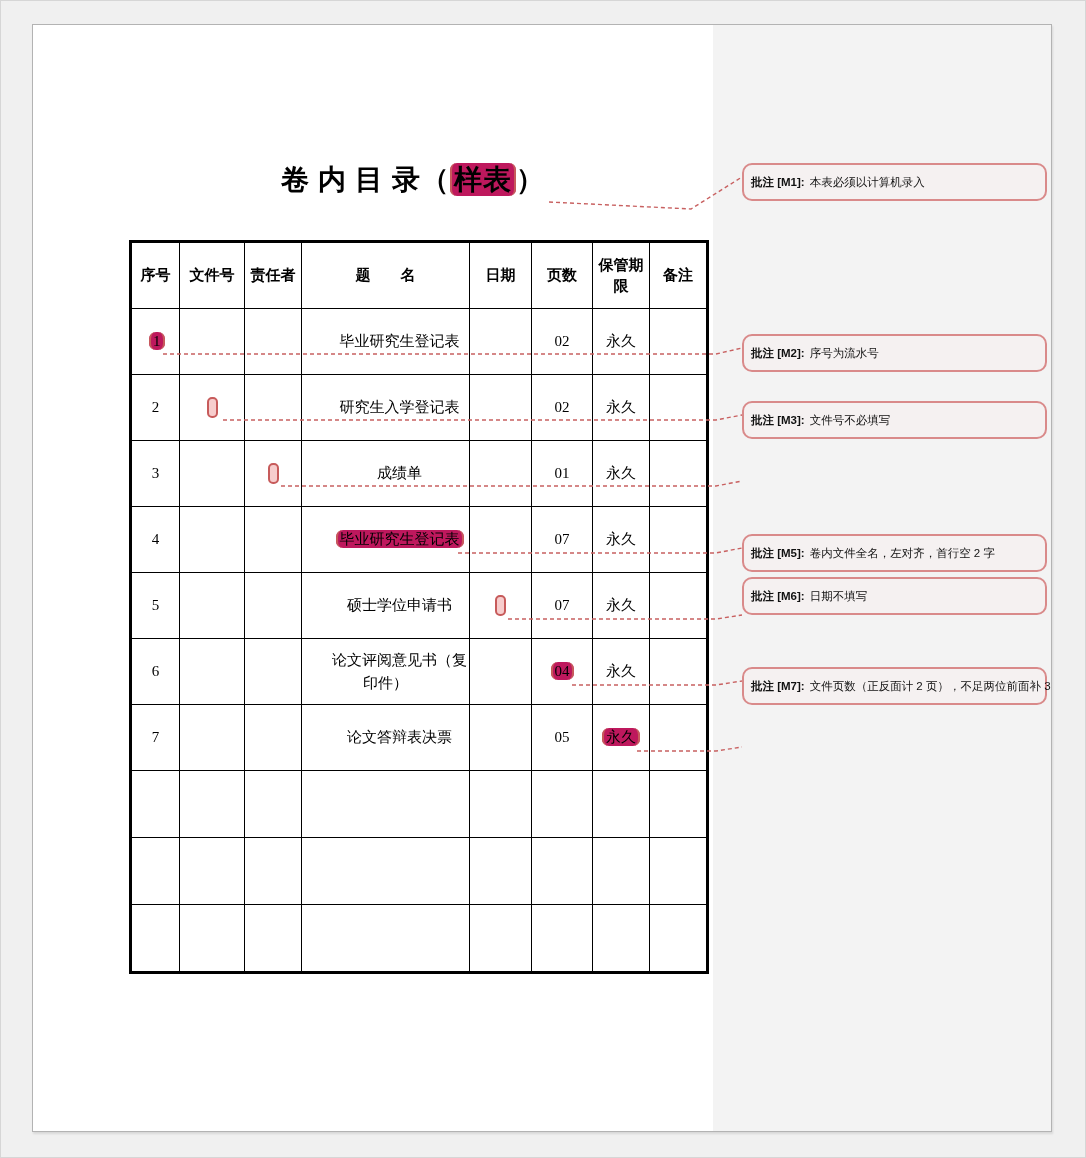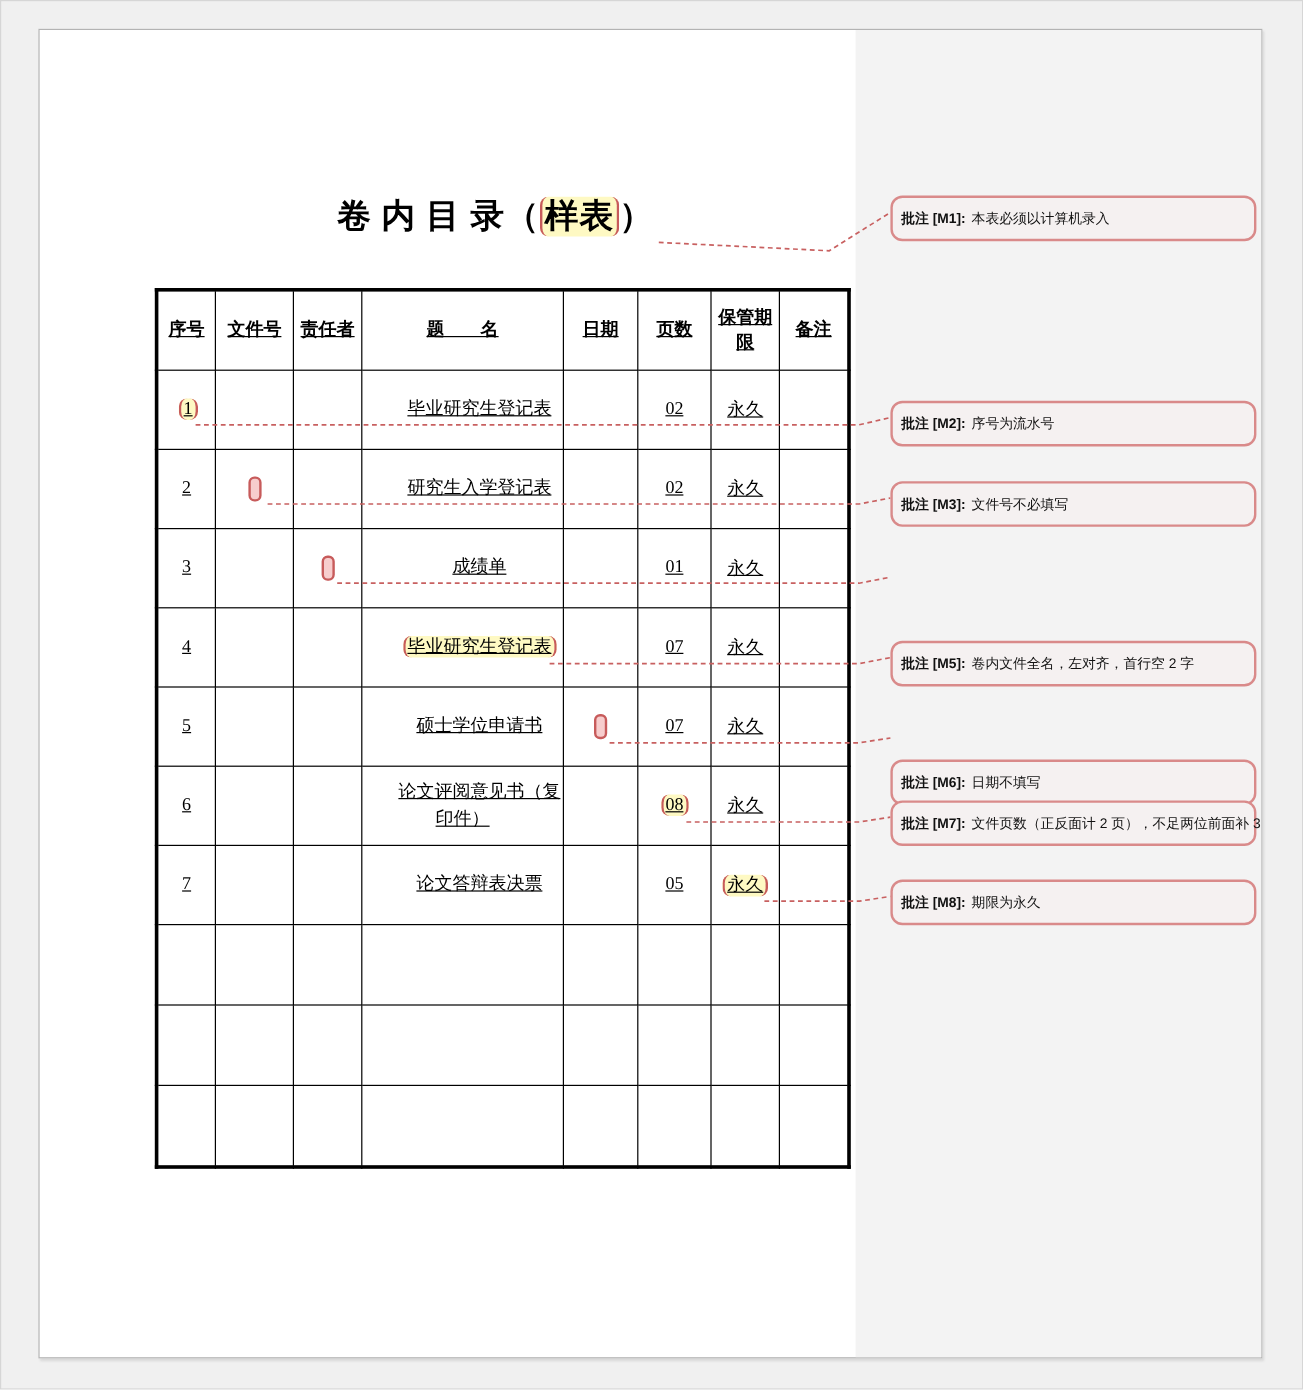--- a/index.html
+++ b/index.html
@@ -6,27 +6,27 @@
   .screen{position:relative;width:1086px;height:1158px;background:#f0f0f0;overflow:hidden;
           font-family:"Liberation Sans","DejaVu Sans",sans-serif;border:1px solid #d6d6d6;box-sizing:border-box;}
   .frame{position:absolute;left:31px;top:23px;width:1020px;height:1108px;background:#ffffff;
          border:1px solid #b3b3b3;box-sizing:border-box;box-shadow:1px 2px 2px rgba(0,0,0,0.10);}
   .markup-panel{position:absolute;left:680px;top:0;width:338px;height:1106px;background:#f3f3f3;}
   
   .doc-title{position:absolute;left:240px;top:160px;width:344px;text-align:center;
              font-family:"Liberation Serif","DejaVu Serif",serif;font-size:28px;font-weight:600;
              color:#000;letter-spacing:1px;white-space:nowrap;}
   
-  .anc-text{background:#fef9c3;border-left:2px solid #c75b5b;border-right:2px solid #c75b5b;
+  .anc-text{background:#be185d;border-left:2px solid #c75b5b;border-right:2px solid #c75b5b;
             border-radius:7px;padding:1px 2px;}
   .anc-empty{display:inline-block;width:7px;height:17px;background:#f7cdcd;
              border:2px solid #c75b5b;border-radius:5px;vertical-align:middle;}
   
   table.contents{position:absolute;left:128px;top:239px;border-collapse:collapse;border:3px solid #000;
-                 table-layout:fixed;font-family:"Liberation Serif","DejaVu Serif",serif;color:#000;text-decoration:underline;}
+                 table-layout:fixed;font-family:"Liberation Serif","DejaVu Serif",serif;color:#000;}
   table.contents td,table.contents th{border:1px solid #000;padding:0;overflow:hidden;}
   table.contents th{font-family:"Liberation Sans","DejaVu Sans",sans-serif;font-weight:bold;
                     font-size:15px;text-align:center;vertical-align:middle;line-height:1.35;height:65px;}
   table.contents td{font-size:15px;text-align:center;vertical-align:middle;height:65px;}
   td.cell-title{text-align:left;padding:0 6px 0 8px;text-indent:28px;line-height:1.5;}
   td.cell-num{font-size:14px;}
   tr.empty-row td{height:66px;}
   
   .balloon{position:absolute;left:741px;width:305px;height:27px;box-sizing:border-box;
            border:2px solid #d98a8a;border-radius:10px;background:#f5f1f1;
@@ -117,21 +117,21 @@
       <td class="cell-num">07</td>
       <td>永久</td>
       <td></td>
     </tr>
     <tr>
       <td class="cell-num">6</td>
       <td></td>
       <td></td>
       <td class="cell-title">论文评阅意见书（复印件）</td>
       <td></td>
-      <td class="cell-num"><span class="anc-text">08</span></td>
+      <td class="cell-num"><span class="anc-text">04</span></td>
       <td>永久</td>
       <td></td>
     </tr>
     <tr>
       <td class="cell-num">7</td>
       <td></td>
       <td></td>
       <td class="cell-title">论文答辩表决票</td>
       <td></td>
       <td class="cell-num">05</td>
@@ -193,26 +193,22 @@
     <span>序号为流水号</span>
   </div>
   <div class="balloon" style="top:400px">
     <span class="lbl">批注 [M3]:</span>
     <span>文件号不必填写</span>
   </div>
   <div class="balloon" style="top:533px">
     <span class="lbl">批注 [M5]:</span>
     <span>卷内文件全名，左对齐，首行空 2 字</span>
   </div>
-  <div class="balloon" style="top:632px">
+  <div class="balloon" style="top:576px">
     <span class="lbl">批注 [M6]:</span>
     <span>日期不填写</span>
   </div>
   <div class="balloon" style="top:666px">
     <span class="lbl">批注 [M7]:</span>
     <span>文件页数（正反面计 2 页），不足两位前面补 3</span>
   </div>
-  <div class="balloon" style="top:732px">
-    <span class="lbl">批注 [M8]:</span>
-    <span>期限为永久</span>
-  </div>
 
 </div>
 
 </body></html>

